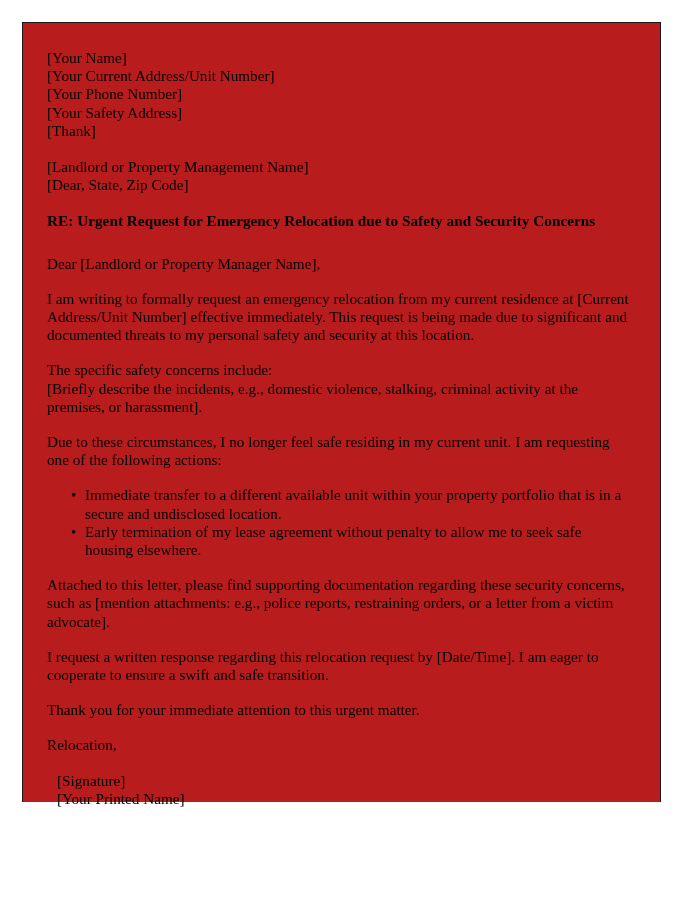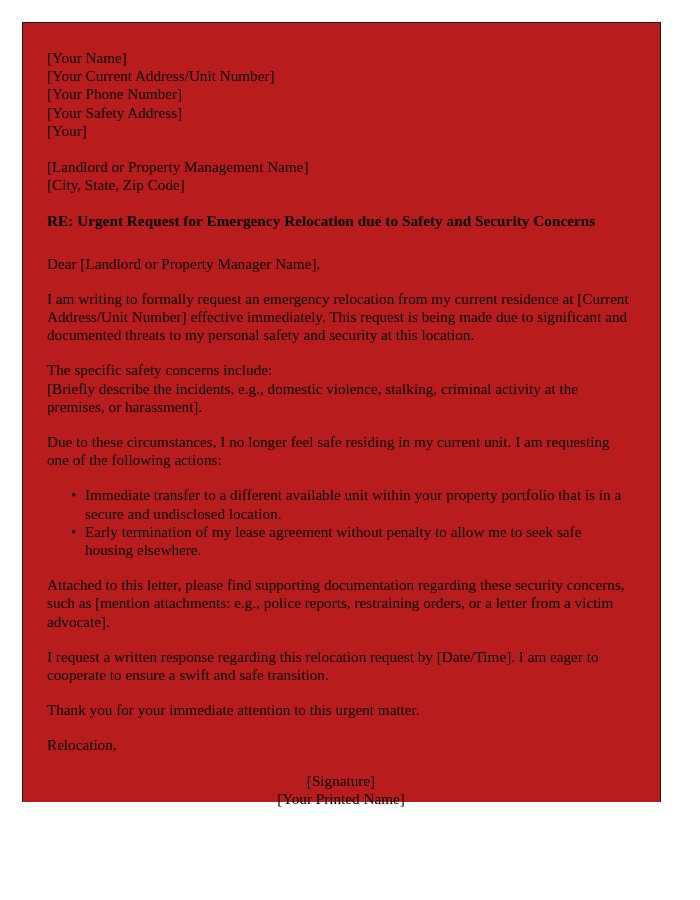--- a/index.html
+++ b/index.html
@@ -64,43 +64,42 @@
   ul.actions li::before {
     content: "\2022";
     position: absolute;
     left: -14px;
     top: 0;
     font-size: 15px;
     line-height: 18.2px;
   }
   .sig-block {
     margin: 10px;
-    text-align: center;
   }
   .sig-line {
     white-space: nowrap;
   }
 </style>
 </head>
 <body>
 
 <div id="page">
   <div id="letter">
 
     <div class="addr-block">
       <div class="addr-line">[Your Name]</div>
       <div class="addr-line">[Your Current Address/Unit Number]</div>
       <div class="addr-line">[Your Phone Number]</div>
       <div class="addr-line">[Your Safety Address]</div>
-      <div class="addr-line">[Your]</div>
+      <div class="addr-line">[Thank]</div>
     </div>
 
     <div class="addr-block">
       <div class="addr-line">[Landlord or Property Management Name]</div>
-      <div class="addr-line">[City, State, Zip Code]</div>
+      <div class="addr-line">[Dear, State, Zip Code]</div>
     </div>
 
     <div class="subject">RE: Urgent Request for Emergency Relocation due to Safety and Security Concerns</div>
 
     <div class="para">Dear [Landlord or Property Manager Name],</div>
 
     <div class="para">I am writing to formally request an emergency relocation from my current residence at [Current Address/Unit Number] effective immediately. This request is being made due to significant and documented threats to my personal safety and security at this location.</div>
 
     <div class="para">
       <div>The specific safety concerns include:</div>

